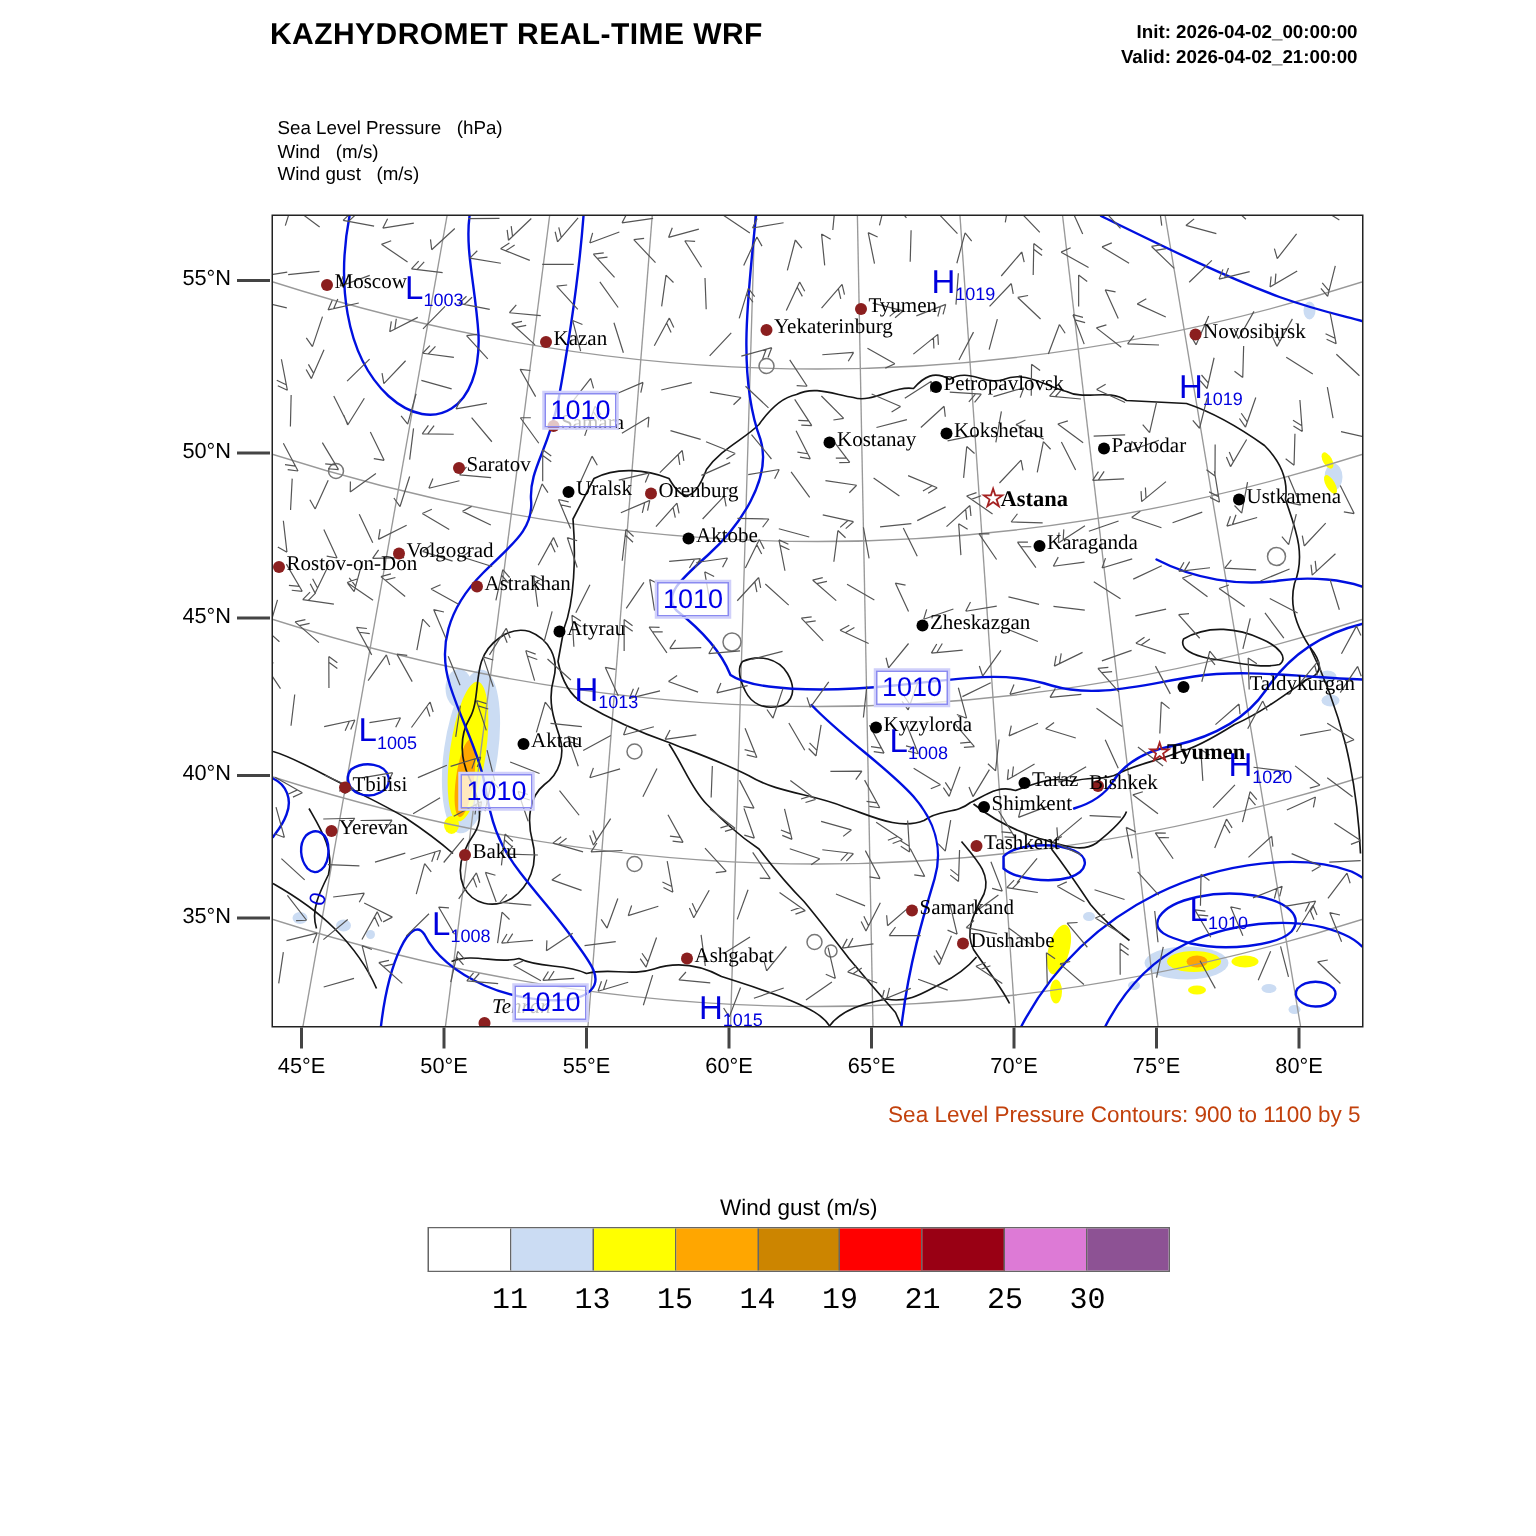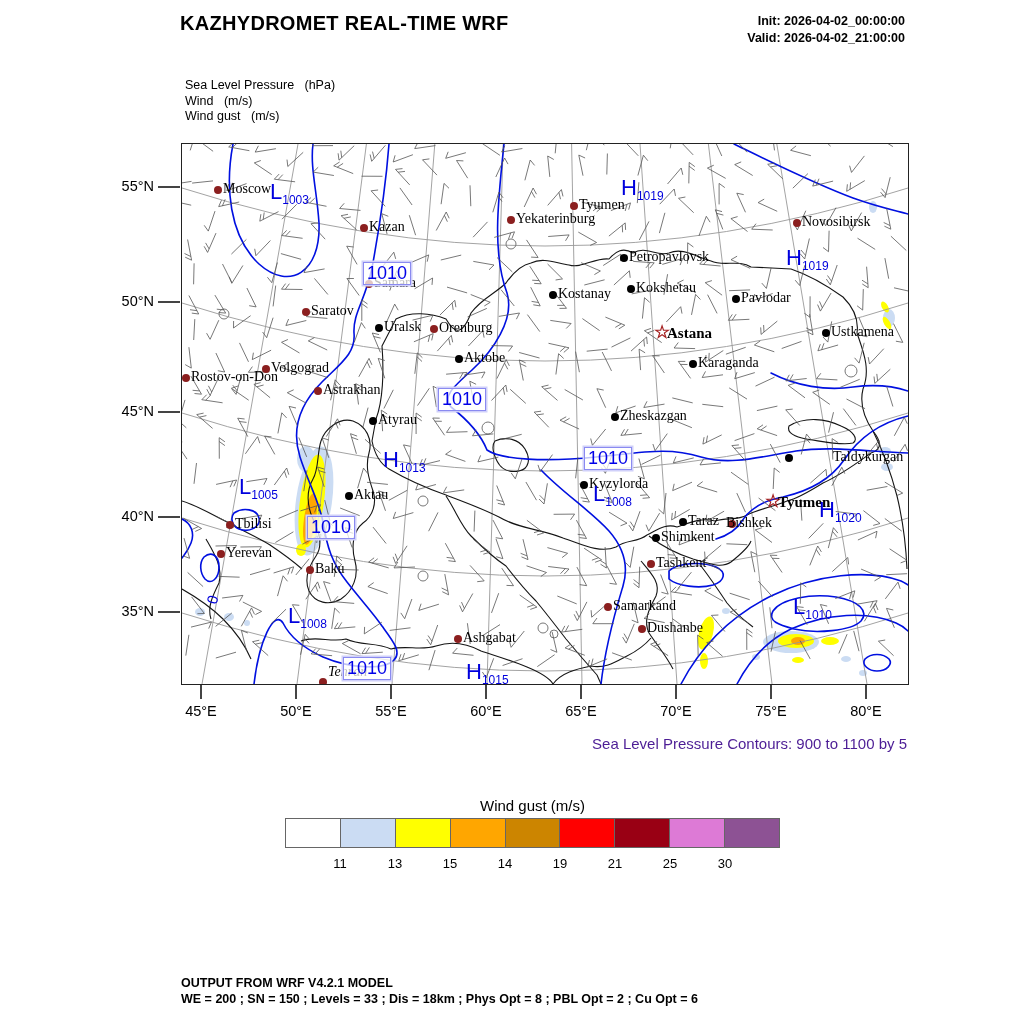--- a/index.html
+++ b/index.html
@@ -9,26 +9,26 @@
   .title{left:180px;top:12px;font-size:20px;font-weight:bold;letter-spacing:.3px;}
   .stamps{right:119px;top:13px;text-align:right;font-size:12.5px;font-weight:bold;line-height:17px;}
   .fields{left:185px;top:78px;font-size:12.5px;line-height:15.5px;white-space:pre;}
   .mapbox{left:181px;top:143px;width:726px;height:540px;border:1.5px solid #222;
           box-sizing:content-box;overflow:hidden;background:#fff;}
   .mapbox svg{position:absolute;left:0;top:0;}
   .lat-label{width:54px;text-align:right;font-size:14.5px;}
   .lat-tick{width:22px;height:2px;background:#444;}
   .lon-label{width:60px;text-align:center;font-size:14.5px;}
   .lon-tick{width:2px;height:14px;background:#444;}
-  .note{width:500px;left:407px;top:735px;text-align:right;font-size:15px;color:#4c1d95;}
+  .note{width:500px;left:407px;top:735px;text-align:right;font-size:15px;color:#c2410c;}
   .cb-title{left:285px;top:797px;width:495px;text-align:center;font-size:15px;}
   .cbar{left:285px;top:818px;width:495px;height:30px;display:flex;border:1px solid #666;box-sizing:border-box;}
   .cbar .cell{flex:1;border-right:1px solid #666;}
   .cbar .cell:last-child{border-right:none;}
-  .cb-tick{width:40px;text-align:center;font-size:13px;top:856px;}
+  .cb-tick{width:40px;text-align:center;font-size:20px;top:856px;font-family:Liberation Mono, monospace;}
   .footer{left:181px;top:975px;font-size:12.5px;font-weight:bold;line-height:16px;}
   
   .city-dot{width:8px;height:8px;border-radius:50%;}
   .city-star{font-size:18px;font-weight:bold;color:#a52222;line-height:10px;}
   .city-label{font-family:"Liberation Serif",serif;font-size:14px;white-space:nowrap;}
   .city-label.bold{font-weight:bold;font-size:15px;}
   .pcenter{color:#0000dd;white-space:nowrap;}
   .pcenter .big{font-size:22px;}
   .pcenter .sub{font-size:12px;vertical-align:-5px;}
   .cbox{color:#0000e8;font-size:18px;padding:0 3px;border:1px solid #8a8af0;
@@ -285,17 +285,13 @@
       <div class="abs cb-tick" style="left: 320px;">11</div>
       <div class="abs cb-tick" style="left: 375px;">13</div>
       <div class="abs cb-tick" style="left: 430px;">15</div>
       <div class="abs cb-tick" style="left: 485px;">14</div>
       <div class="abs cb-tick" style="left: 540px;">19</div>
       <div class="abs cb-tick" style="left: 595px;">21</div>
       <div class="abs cb-tick" style="left: 650px;">25</div>
       <div class="abs cb-tick" style="left: 705px;">30</div>
     </div>
 
-  <div class="abs footer">
-    <div>OUTPUT FROM WRF V4.2.1 MODEL</div>
-    <div>WE = 200 ; SN = 150 ; Levels = 33 ; Dis = 18km ; Phys Opt = 8 ; PBL Opt = 2 ; Cu Opt = 6</div>
-  </div>
 </div>
 
 </body></html>

